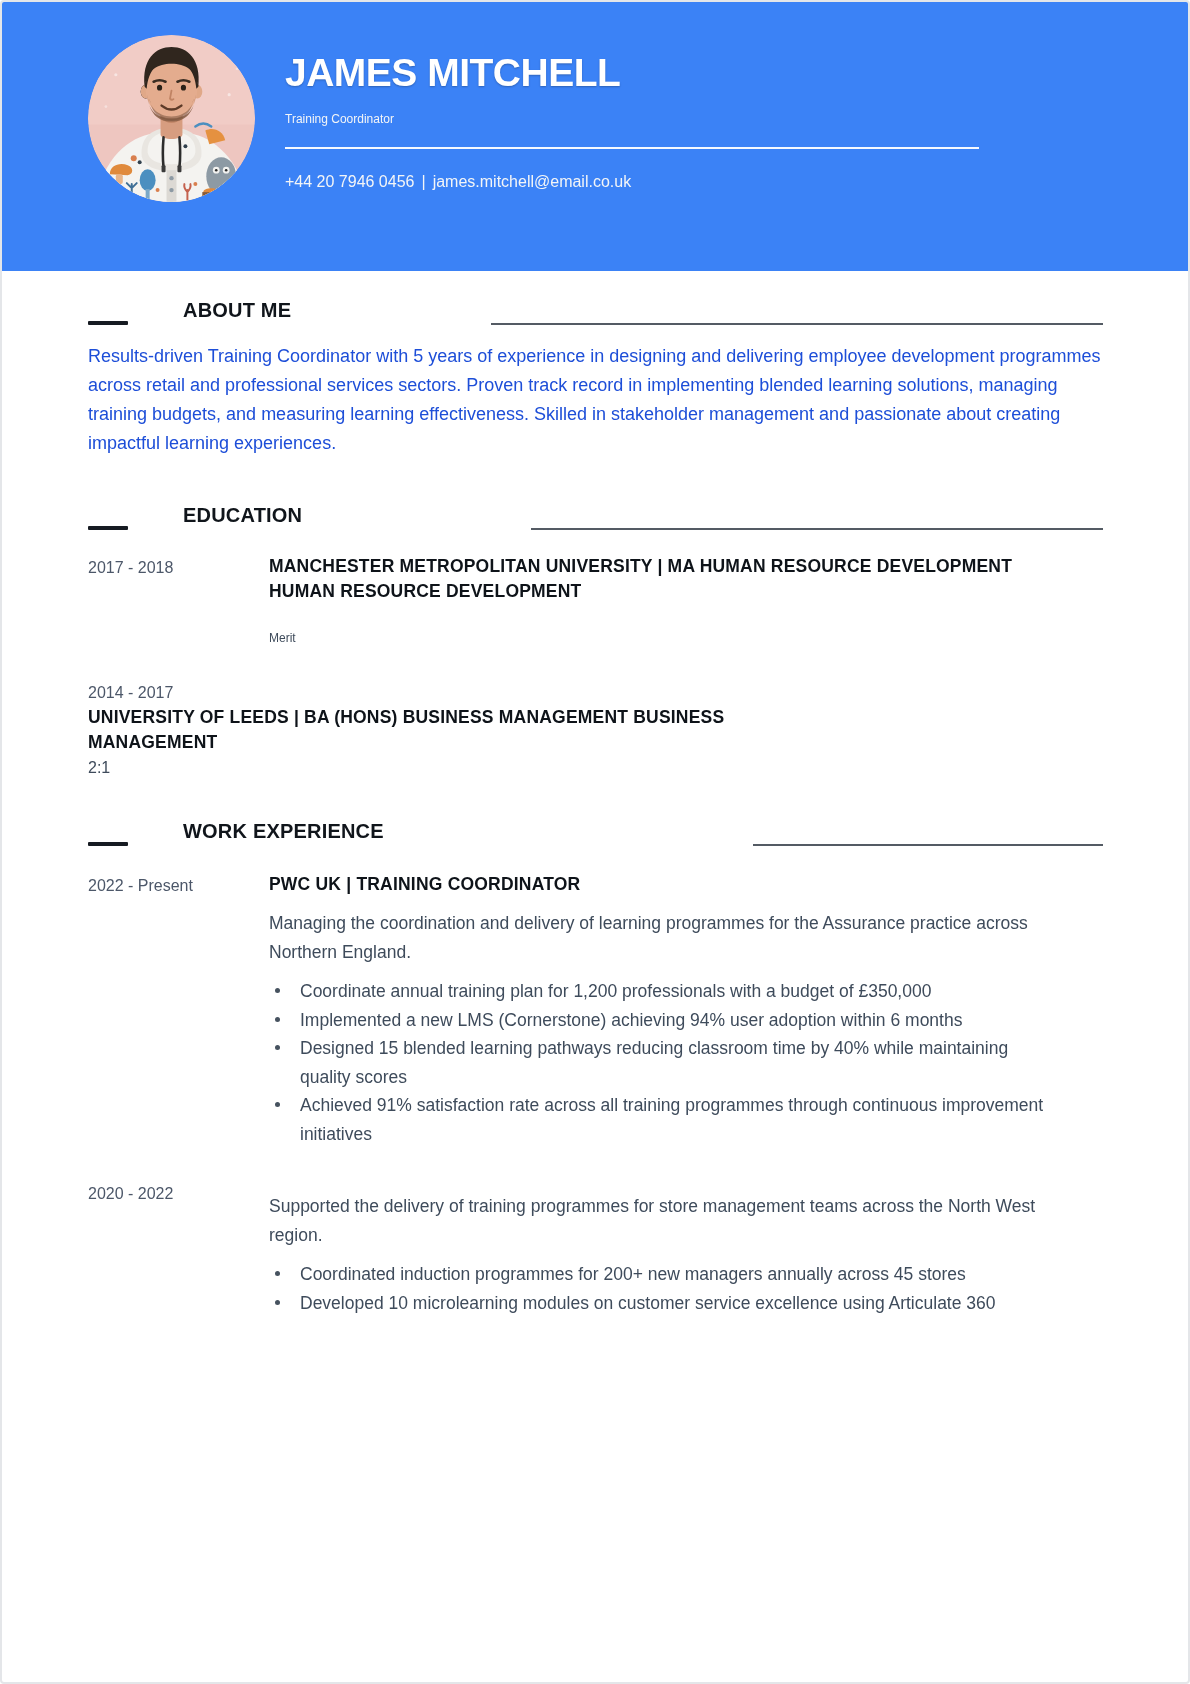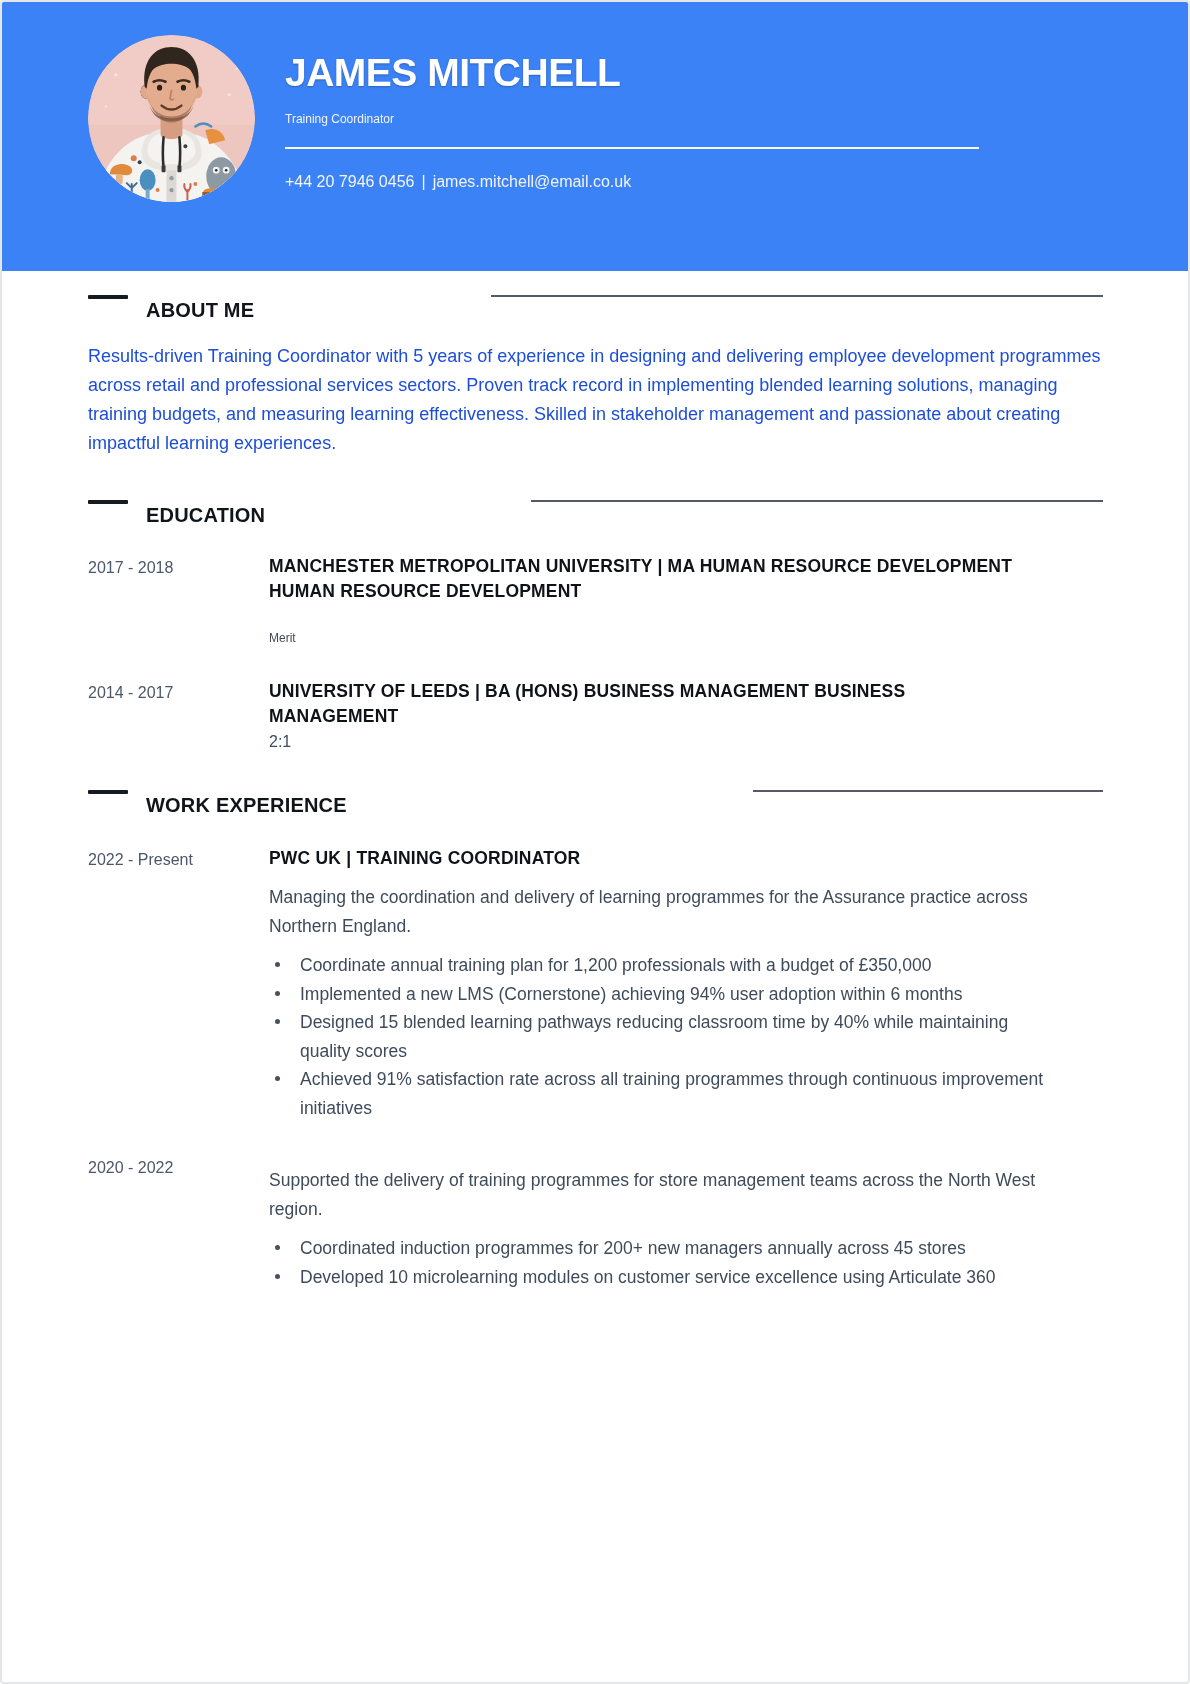--- a/index.html
+++ b/index.html
@@ -44,21 +44,21 @@
   .header-divider {
     margin-top: 17px; height: 1.5px; width: 694px;
     background: rgba(255,255,255,0.95);
   }
   .contact {
     margin-top: 23px; font-size: 16px; color: #f3f5f7; line-height: 20px;
   }
   .contact .sep { padding: 0 7px; }
   
   .content { padding: 0 85px 0 86px; }
-  .section-head { display: flex; align-items: flex-start; }
+  .section-head { display: flex; align-items: flex-end; gap: 37px; }
   .section-dash {
     width: 40px; height: 4px; background: #161b22;
     border-radius: 1px; margin-right: 18px; flex-shrink: 0;
   }
   .section-title {
     font-size: 20px; font-weight: 800; color: #10151b;
     letter-spacing: 0.2px; line-height: 30px; white-space: nowrap;
   }
   .section-rule { margin-left: auto; height: 2px; background: #545b64; }
   .rule-about { width: 612px; }
@@ -68,21 +68,21 @@
   .about-section { margin-top: 24px; }
   .about-text {
     margin-top: 17px; font-size: 18px; line-height: 29px; color: #1d4ed8;
   }
 
   .education-section { margin-top: 42px; }
   .work-section { margin-top: 38px; }
 
   .entry { display: flex; }
   .entry-edu-0 { margin-top: 24px; }
-  .entry-edu-1 { margin-top: 30px; }
+  .entry-edu-1 { margin-top: 30px; flex-direction: column; }
   .entry-work-0 { margin-top: 26px; }
   .entry-work-1 { margin-top: 32px; }
   .entry-dates {
     width: 181px; flex-shrink: 0;
     font-size: 16px; color: #4c5769; line-height: 25px; padding-top: 1px;
   }
   .entry-body { flex: 1; min-width: 0; }
   .entry-title {
     font-size: 17.5px; font-weight: 700; color: #0e1319;
     line-height: 25px; letter-spacing: 0.2px; max-width: 765px;

